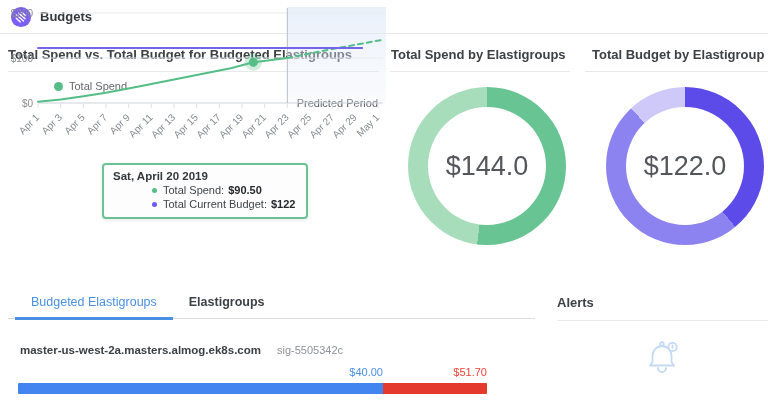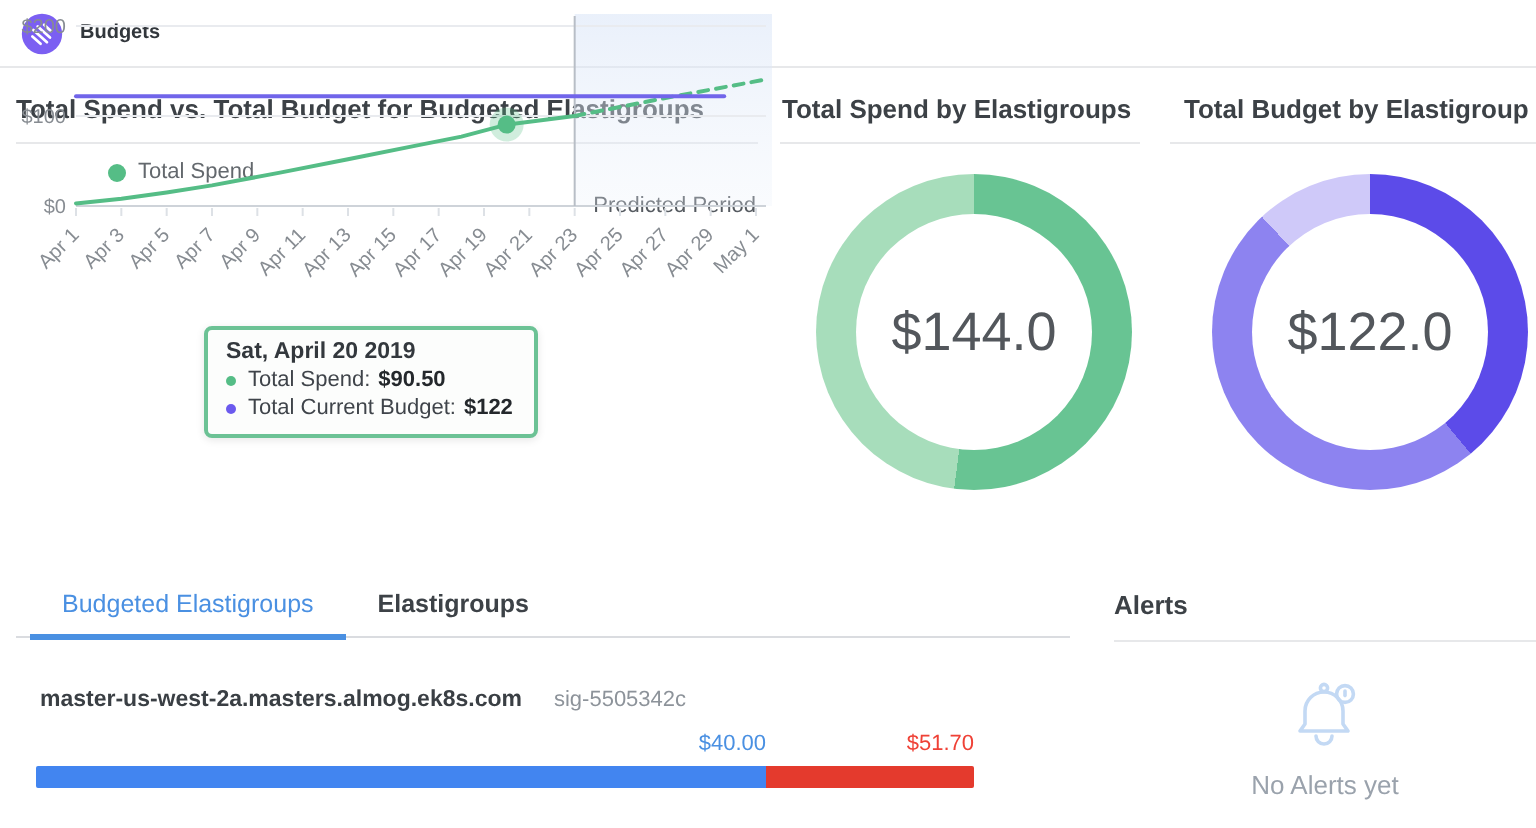--- a/index.html
+++ b/index.html
@@ -4,21 +4,21 @@
 <style>
   * { margin:0; padding:0; box-sizing:border-box; }
   html,body { width:768px; height:414px; background:#fff; overflow:hidden;
     font-family:"Liberation Sans","DejaVu Sans",sans-serif; }
   .stage { position:relative; width:768px; height:414px; background:#fff; }
 
   
   .header { position:absolute; left:0; top:0; width:768px; height:34px;
     border-bottom:1px solid #e7e8ea; display:flex; align-items:center; background:#fff; }
   .logo { width:22px; height:22px; margin-left:10px; }
-  .header-title { margin-left:8px; font-size:10px; font-weight:700; color:#32373c; }
+  .header-title { margin-left:8px; font-size:13px; font-weight:700; color:#32373c; }
 
   
   .panel-title { position:absolute; font-size:13px; font-weight:700; color:#3c4146; }
   .divider { position:absolute; height:1px; background:#e7e8ea; }
 
   
   .legend { position:absolute; left:54px; top:80px; display:flex; gap:10px;
     font-size:11px; color:#63686d; align-items:center; }
   .legend-item { display:flex; align-items:center; gap:6px; cursor:pointer; }
   .legend-dot { width:9px; height:9px; border-radius:50%; }
@@ -28,21 +28,21 @@
     text-align:right; font-size:11px; color:#565b61; }
 
   svg.chart { position:absolute; left:0; top:0; overflow:visible; }
   .axis { font-size:10px; fill:#878c92; font-family:"Liberation Sans",sans-serif; }
 
   
   .tooltip { position:absolute; left:102px; top:163px; background:#fcfdfc;
     border:2px solid #6cc295; border-radius:4px; padding:5px 11px 7px 9px;
     box-shadow:0 1px 4px rgba(0,0,0,0.10); z-index:5; white-space:nowrap; }
   .tt-title { font-size:11.5px; font-weight:700; color:#33383d; margin-bottom:2px; }
-  .tt-item { font-size:11px; color:#3f444a; margin-top:2px; display:flex; align-items:center; }
+  .tt-item { font-size:11px; color:#3f444a; margin-top:2px; display:flex; align-items:center;margin-left:39px; }
   .tt-item b { color:#24282c; margin-left:4px; }
   .tt-dot { display:inline-block; width:5px; height:5px; border-radius:50%; margin-right:6px; }
 
   
   .donut { position:absolute; width:158px; height:158px; border-radius:50%; }
   .donut::after { content:""; position:absolute; inset:20px; background:#fff; border-radius:50%; }
   .donut-label { position:absolute; inset:0; display:flex; align-items:center;
     justify-content:center; font-size:27px; color:#53575c; z-index:2; }
 
   
@@ -195,15 +195,14 @@
   <div class="divider" style="left:557px; top:320px; width:211px;"></div>
   <svg class="alerts-bell" width="46" height="46" viewBox="0 0 46 46" id="bell-icon">
     <g fill="none" stroke-width="1.8" stroke-linecap="round" stroke-linejoin="round" stroke="#c3d9f4">
       <path d="M23 12 a9.5 9.5 0 0 1 9.5 9.5 v6.5 l2.5 3.5 H11 l2.5 -3.5 v-6.5 A9.5 9.5 0 0 1 23 12 z"></path>
       <path d="M19 34 a4 4 0 0 0 8 0"></path>
       <circle cx="23" cy="10" r="1.8"></circle>
       <circle cx="33.5" cy="13" r="4.2"></circle>
       <line x1="33.5" y1="11.5" x2="33.5" y2="13.8"></line>
     </g>
   </svg>
-  <div class="alerts-empty">No Alerts yet</div>
 
 </div>
 
 </body></html>

